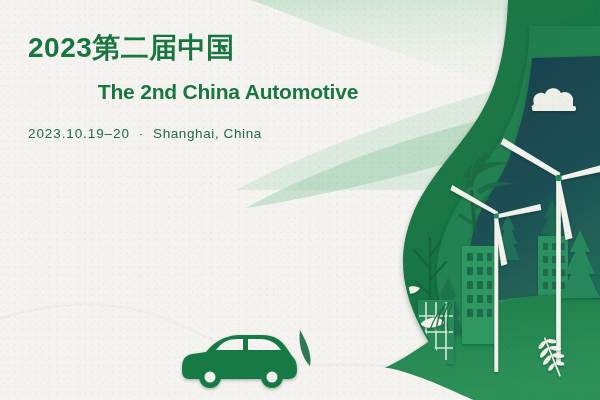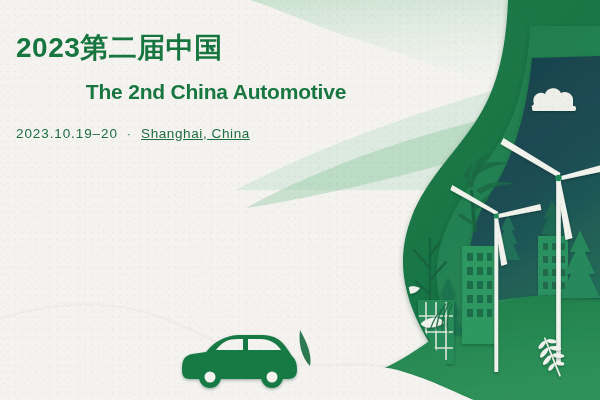--- a/index.html
+++ b/index.html
@@ -41,21 +41,21 @@
   .artwork {
     position: absolute;
     inset: 0;
     z-index: 5;
   }
   .artwork svg { display: block; width: 600px; height: 400px; }
 
   
   .text-block {
     position: absolute;
-    left: 16px;
+    left: 28px;
     top: 30px;
     z-index: 30;
     width: 400px;
   }
 
   .cn-title {
     font-size: 28px;
     font-weight: 700;
     line-height: 1.28;
     letter-spacing: 0.5px;
@@ -81,21 +81,21 @@
     font-size: 13.5px;
     font-weight: 400;
     letter-spacing: 0.9px;
     color: #1d6d40;
     display: flex;
     align-items: flex-start;
     gap: 9px;
     white-space: nowrap;
   }
   .meta-sep { font-size: 13px; color: #2b7a4a; }
-  .meta-place { letter-spacing: 0.6px; text-decoration: underline; }
+  .meta-place { letter-spacing: 0.6px; }
 </style>
 </head>
 <body>
 
 <div id="poster">
 
   <div class="artwork">
     <svg viewBox="0 0 600 400" xmlns="http://www.w3.org/2000/svg">
       <defs>
 

